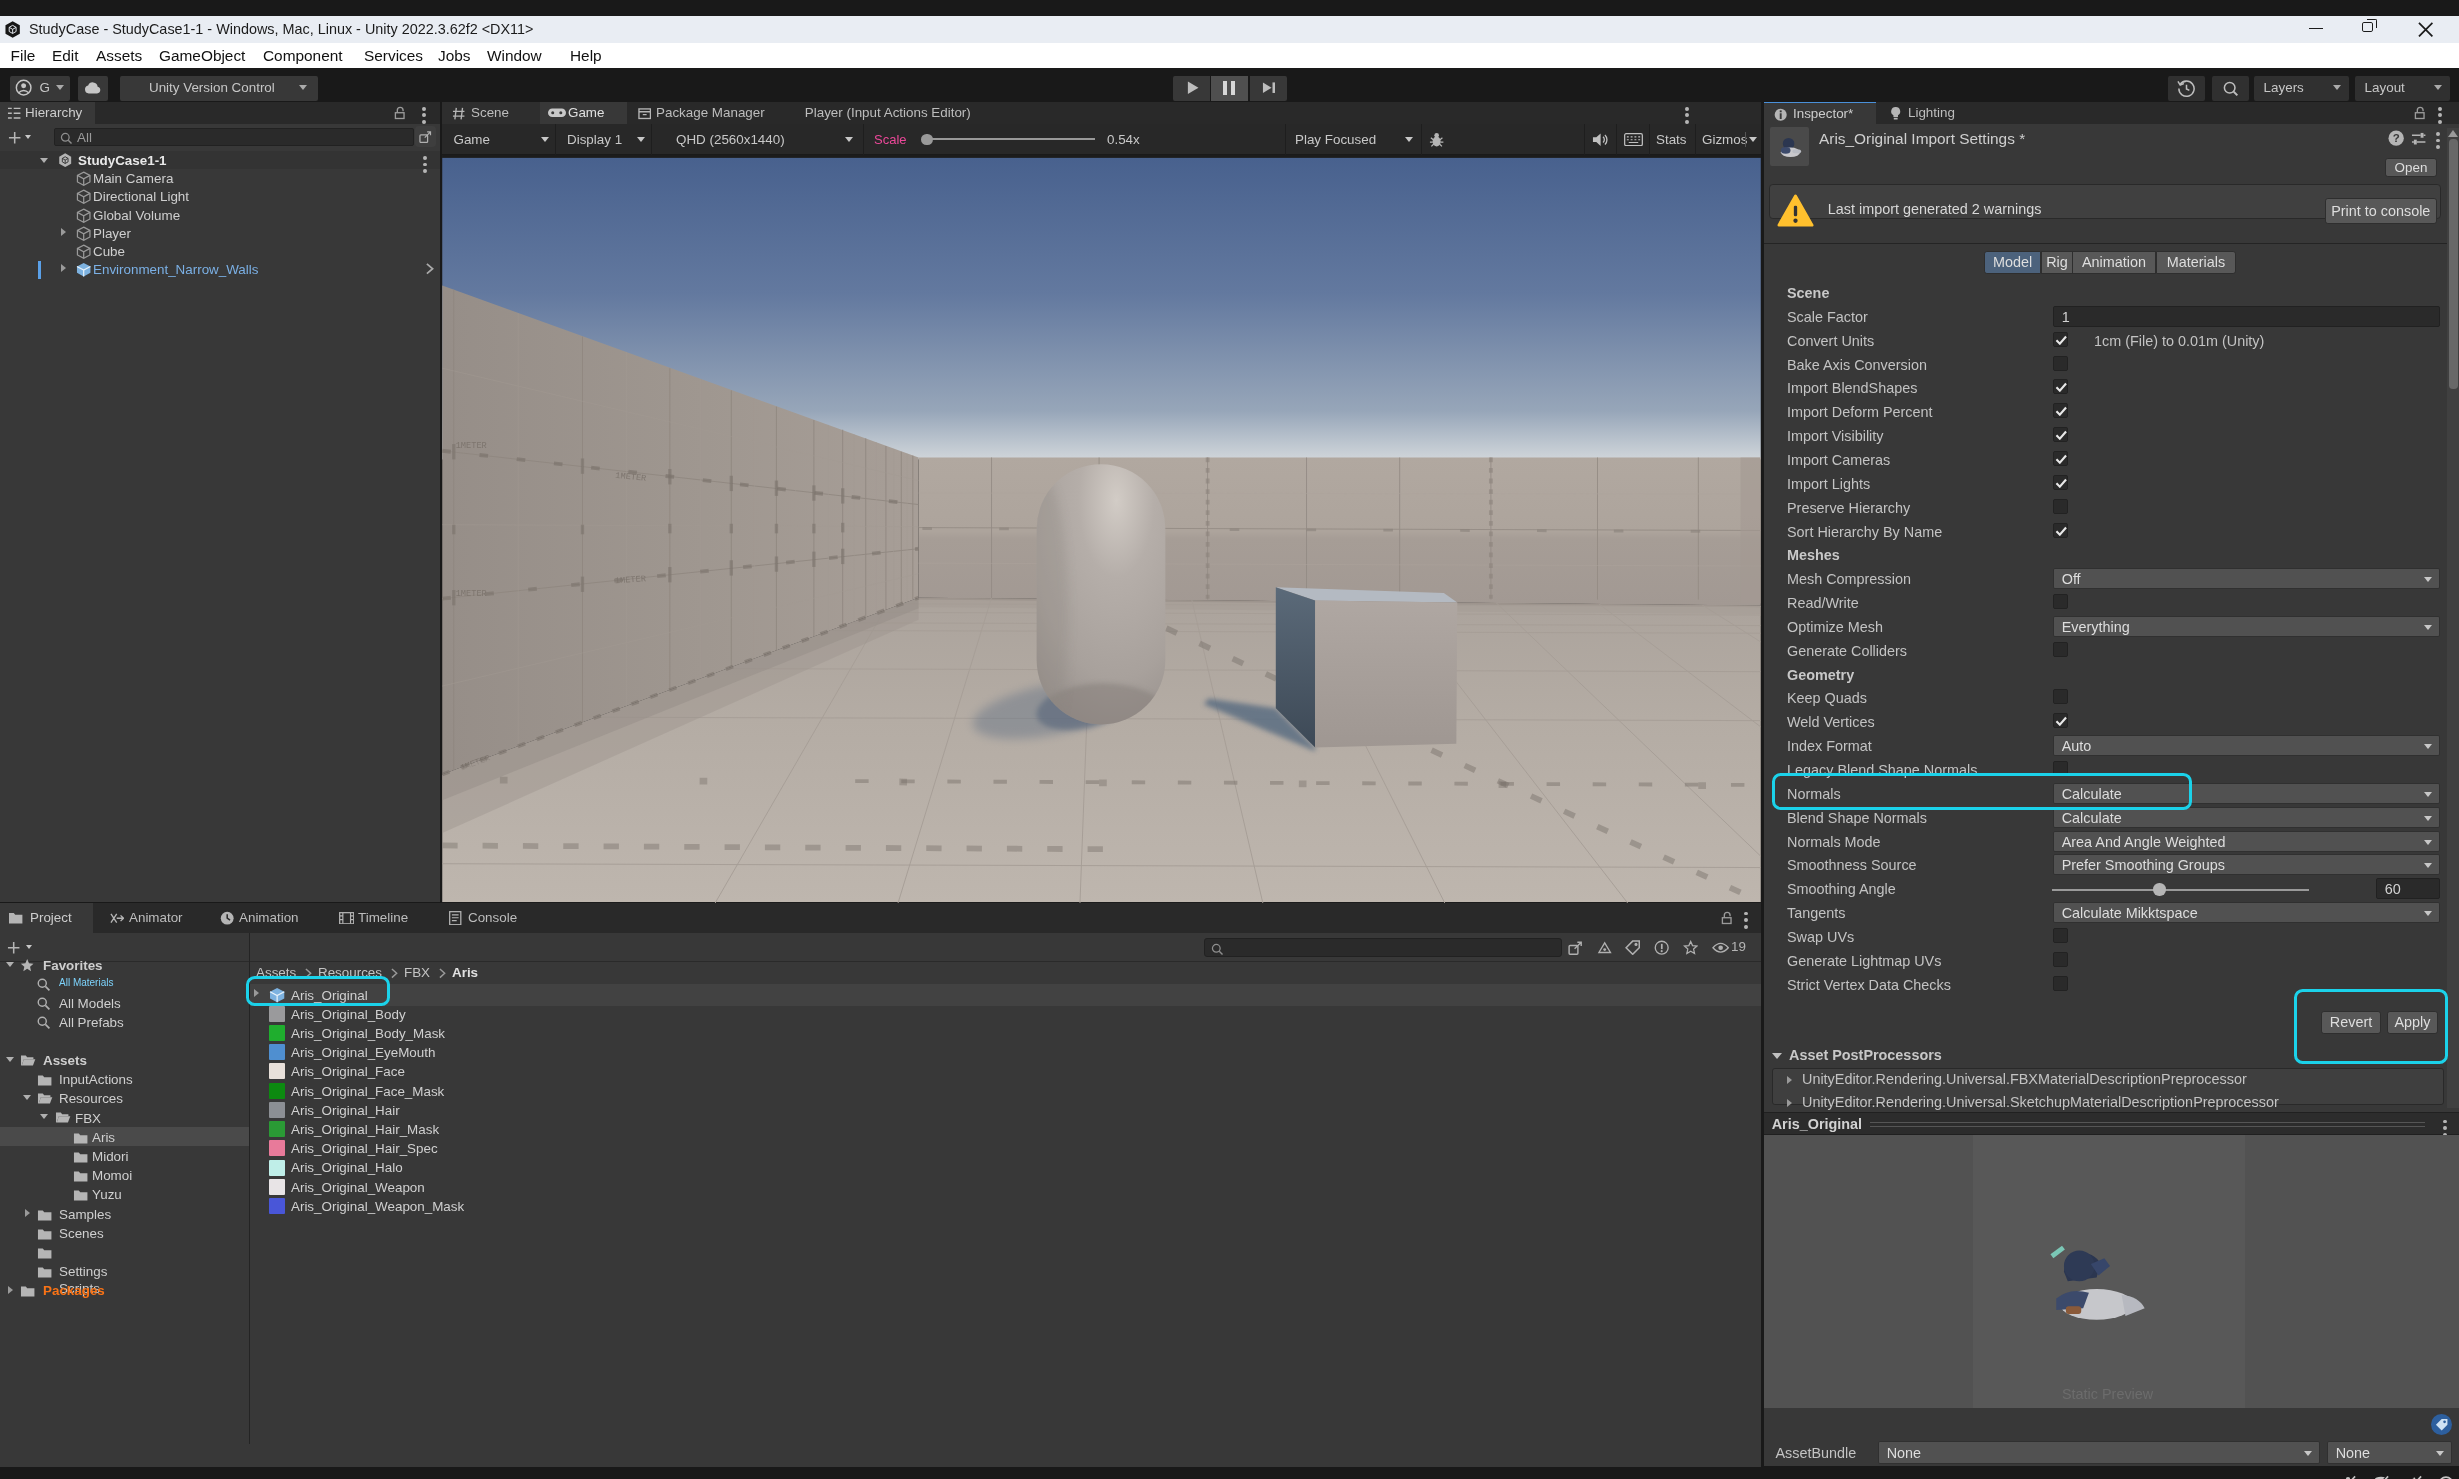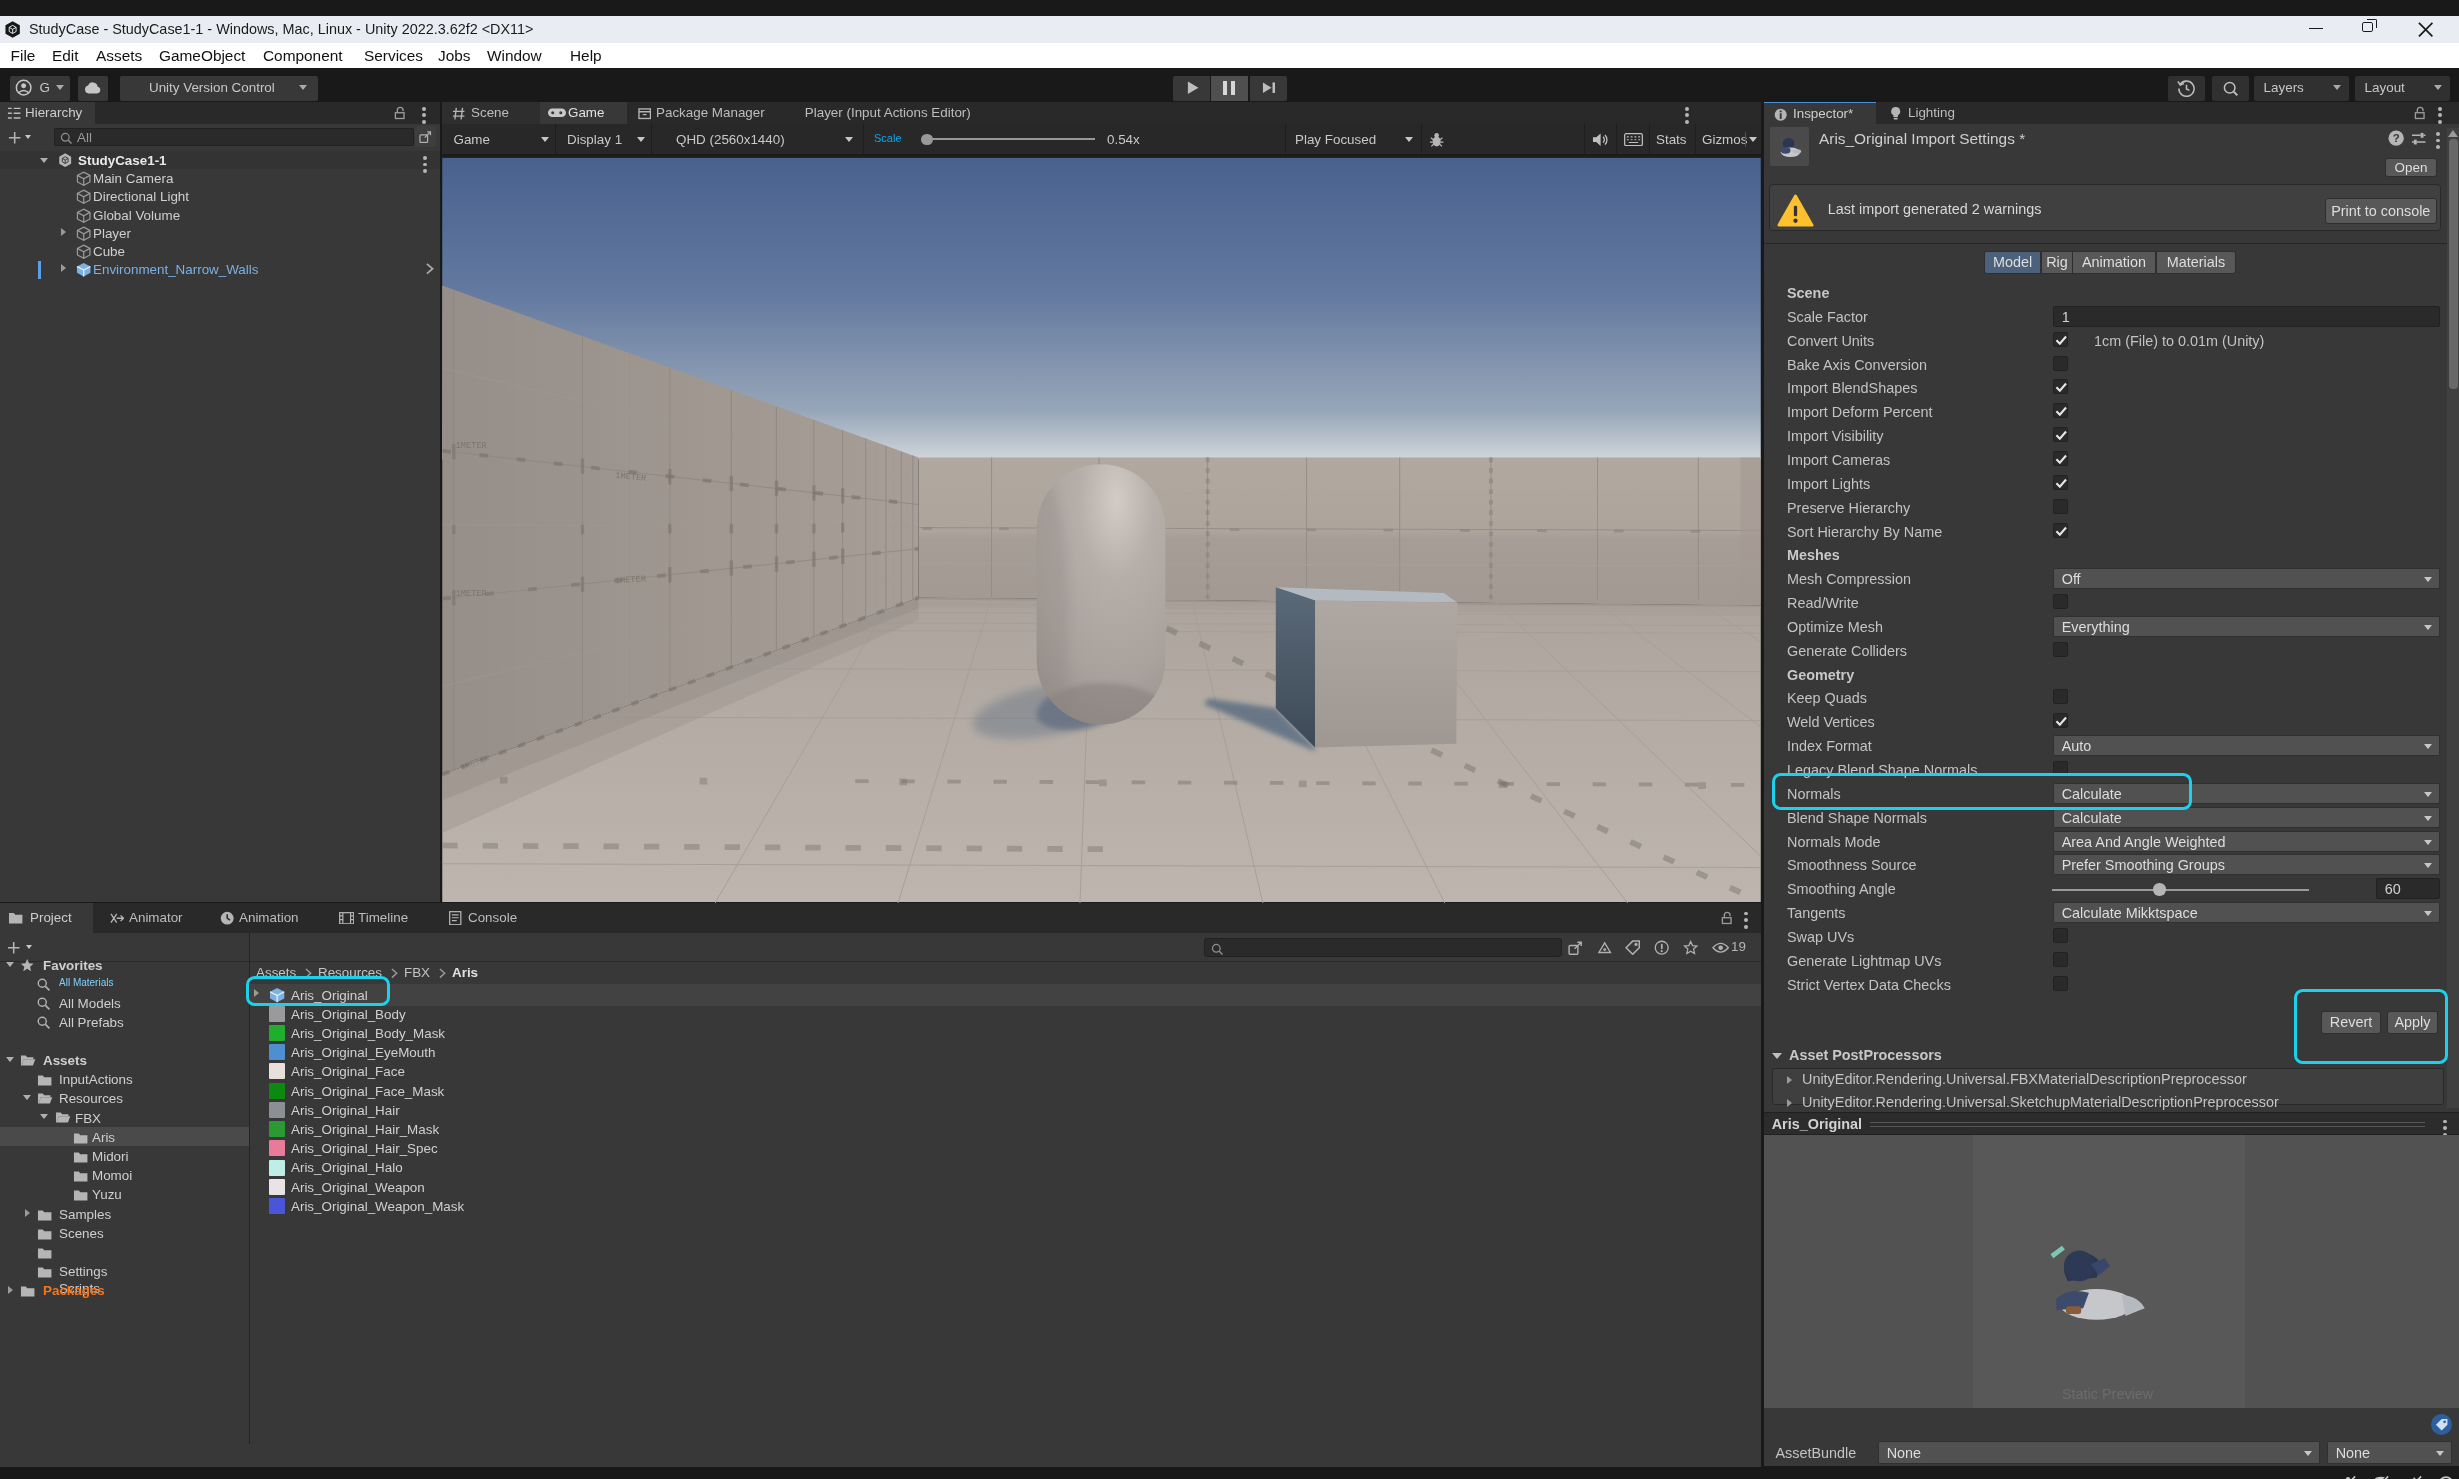--- a/index.html
+++ b/index.html
@@ -217,21 +217,21 @@
       <div class="abs" style="left:0;top:22px;width:1319px;height:31px;background:#282828;border-bottom:1px solid #1a1a1a;">
         <span class="lbl" style="left:11.5px;top:7.7px;font-size:13.4px;color:#c8c8c8;">Game</span>
         <div class="caret" style="left:99px;top:12.5px;"></div>
         <div class="abs" style="left:113px;top:0;width:1px;height:31px;background:#1e1e1e;"></div>
         <span class="lbl" style="left:125px;top:7.7px;font-size:13.4px;color:#c8c8c8;">Display 1</span>
         <div class="caret" style="left:195px;top:12.5px;"></div>
         <div class="abs" style="left:209px;top:0;width:1px;height:31px;background:#1e1e1e;"></div>
         <span class="lbl" style="left:234px;top:7.7px;font-size:13.4px;color:#c8c8c8;">QHD (2560x1440)</span>
         <div class="caret" style="left:403px;top:12.5px;"></div>
         <div class="abs" style="left:421px;top:0;width:1px;height:31px;background:#1e1e1e;"></div>
-        <span class="lbl" style="left:432px;top:7.7px;font-size:11px;color:#0ea5e9;">Scale</span>
+        <span class="lbl" style="left:432px;top:7.7px;font-size:13px;color:#ec4899;">Scale</span>
         <div class="abs" style="left:485px;top:14.4px;width:168px;height:1.9px;background:#999;"></div>
         <div class="abs" style="left:479px;top:9.6px;width:11.5px;height:11.5px;border-radius:50%;background:#999;"></div>
         <span class="lbl" style="left:665px;top:7.7px;font-size:13.4px;color:#c8c8c8;">0.54x</span>
         <div class="abs" style="left:843px;top:0;width:1px;height:31px;background:#1e1e1e;"></div>
         <span class="lbl" style="left:853px;top:7.7px;font-size:13.4px;color:#c8c8c8;">Play Focused</span>
         <div class="caret" style="left:963px;top:12.5px;"></div>
         <div class="abs" style="left:979px;top:0;width:1px;height:31px;background:#1e1e1e;"></div>
         <svg class="abs" style="left:986px;top:6.7px" width="17.3" height="17.3" viewBox="0 0 18 18">
           <ellipse cx="9" cy="11" rx="4.2" ry="5.2" fill="#b5b5b5"></ellipse>
           <circle cx="9" cy="4.5" r="2.4" fill="#b5b5b5"></circle>
@@ -465,21 +465,21 @@
         <path d="M1 4.5 h9 M13 4.5 h2 M1 11.5 h2 M6 11.5 h9" stroke="#b5b5b5" stroke-width="1.6"></path>
         <rect x="10" y="2" width="3" height="5" fill="#b5b5b5"></rect>
         <rect x="3" y="9" width="3" height="5" fill="#b5b5b5"></rect>
       </svg>
       <div class="kebab" style="left:672px;top:30px;">
         <i></i>
         <i></i>
         <i></i>
       </div>
       <div class="btn" style="left:621px;top:56px;width:52px;height:19px;line-height:17.3px;font-size:13.4px;">Open</div>
-      <div class="abs" style="left:4.8px;top:82px;width:672px;height:47px;background:#404040;border:1px solid #292929;border-radius:3.8px;">
+      <div class="abs" style="left:4.8px;top:82px;width:672px;height:35px;background:#404040;border:1px solid #292929;border-radius:3.8px;">
         <svg class="abs" style="left:7.7px;top:7.7px" width="37" height="37" viewBox="0 0 38 38">
           <path d="M19 3 L36 33 L2 33 Z" fill="#ffc02e" stroke="#ffc02e" stroke-width="3" stroke-linejoin="round"></path>
           <rect x="17.3" y="13" width="3.4" height="11" rx="1.5" fill="#333"></rect>
           <circle cx="19" cy="28.5" r="2.2" fill="#333"></circle>
         </svg>
         <span class="lbl" style="left:58px;top:16.3px;color:#d8d8d8;">Last import generated 2 warnings</span>
         <div class="btn" style="left:555px;top:12.5px;width:112px;height:26px;line-height:24px;">Print to console</div>
       </div>
       <div class="abs" style="left:0;top:141px;width:696px;height:1px;background:#242424;"></div>
       <div class="btn" style="left:220px;top:149px;width:57px;height:23px;line-height:21px;background:#4c627c;border-radius:2.9px 0 0 2.9px;">Model</div>

